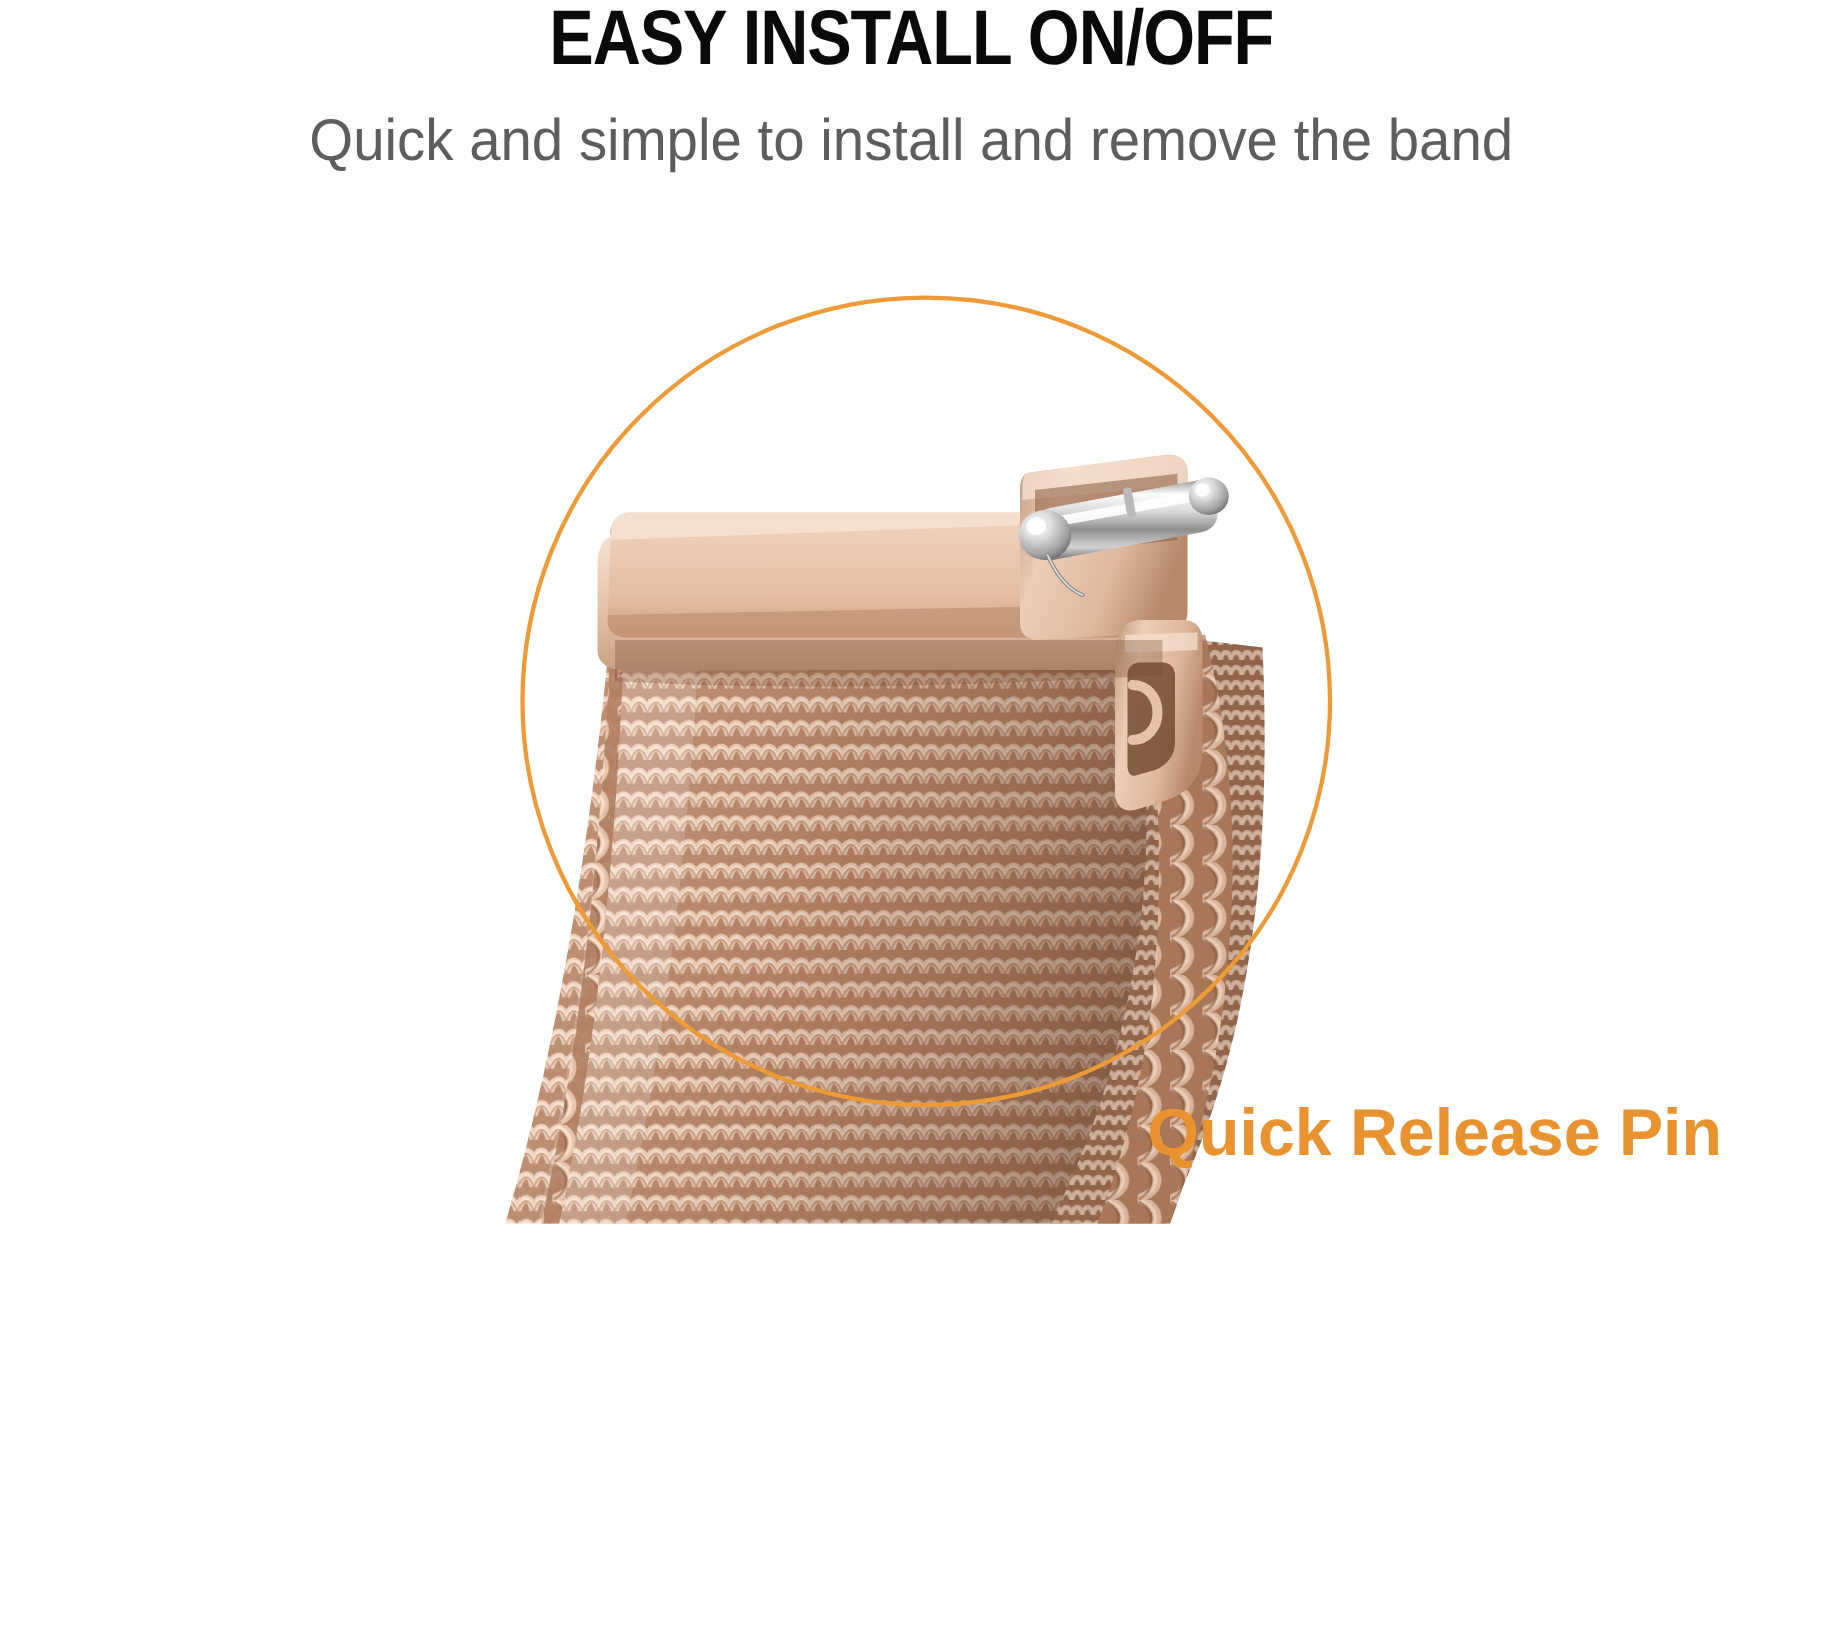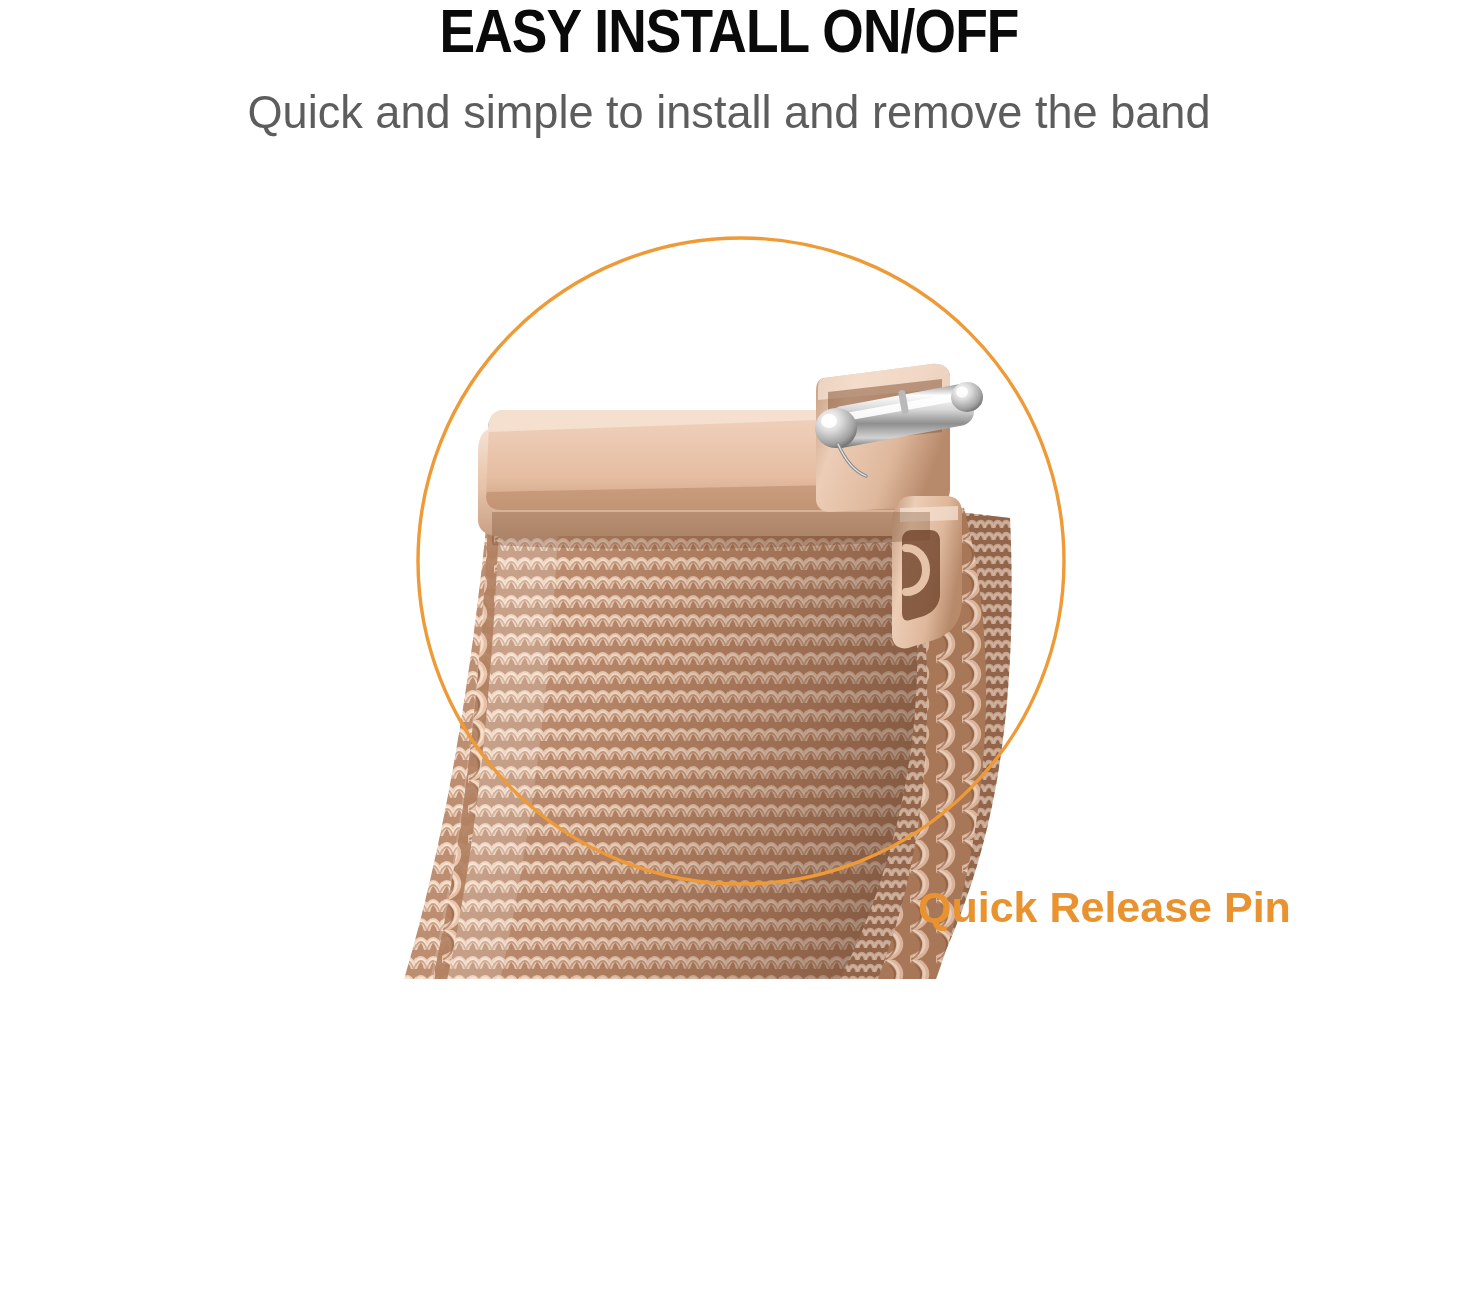--- a/index.html
+++ b/index.html
@@ -52,21 +52,21 @@
     white-space: nowrap;
   }
 
   
   .callout-label {
     position: absolute;
     left: 918px;
     top: 878px;
     font-family: "Liberation Sans", sans-serif;
     font-weight: bold;
-    font-size: 43px;
+    font-size: 53px;
     line-height: 58px;
     color: #e8932f;
     white-space: nowrap;
     letter-spacing: 0px;
   }
 
   
   .stage {
     position: absolute;
     left: 0;

